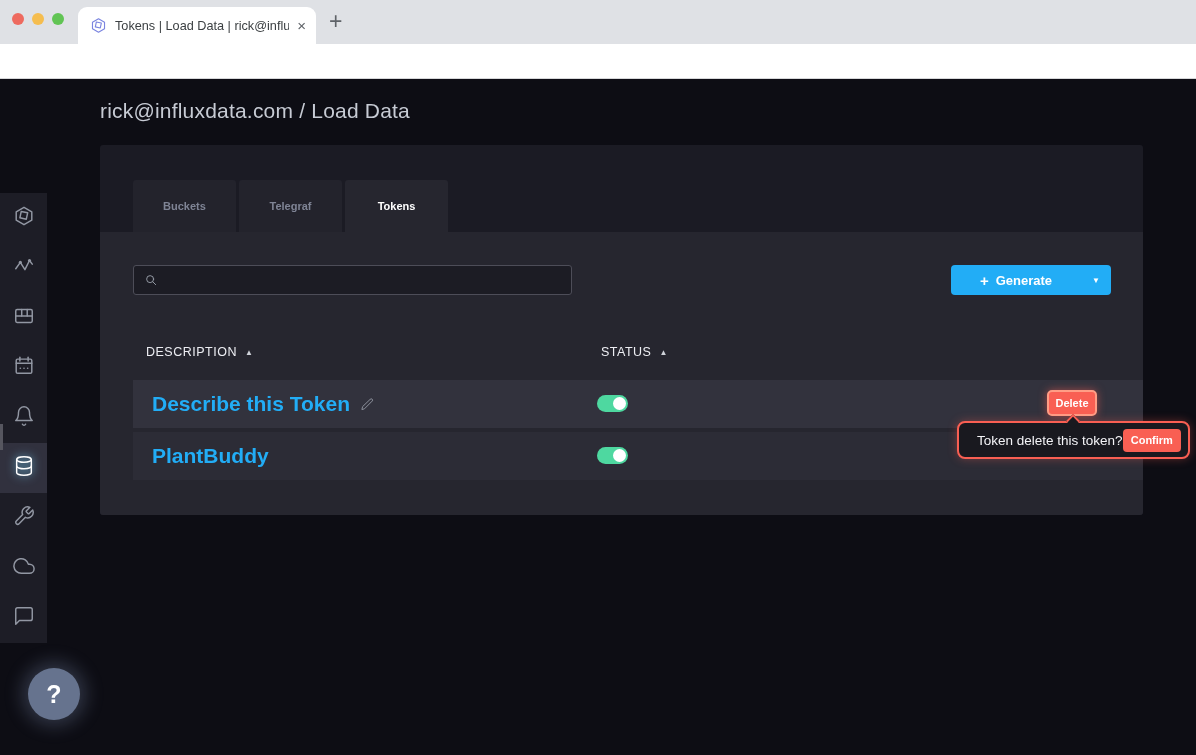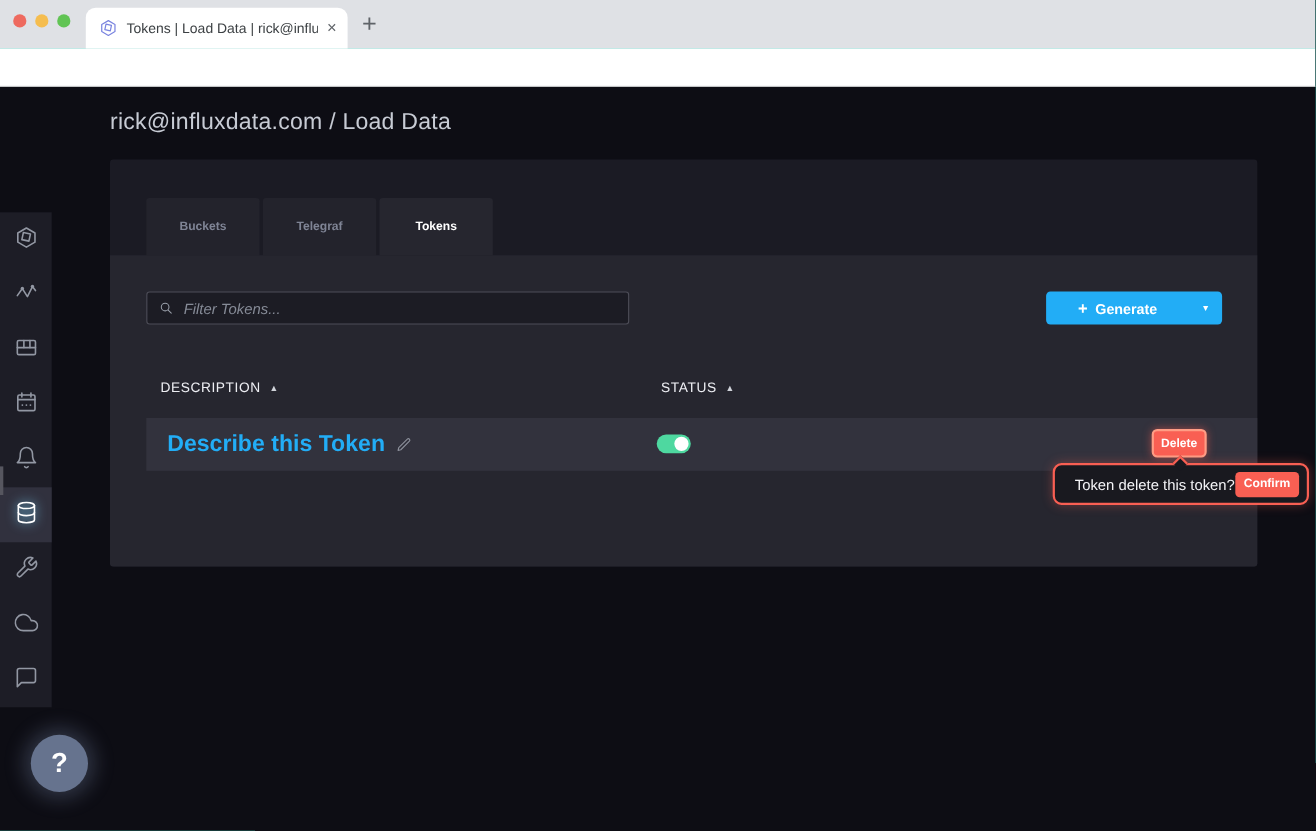--- a/index.html
+++ b/index.html
@@ -1,18 +1,18 @@
 <!DOCTYPE html>
 <html><head>
 <meta charset="utf-8">
 <style>
   *{box-sizing:border-box;margin:0;padding:0}
   html,body{background:#222}
   body{font-family:"Liberation Sans",sans-serif;-webkit-font-smoothing:antialiased}
-  .stage{position:relative;width:1196px;height:755px;overflow:hidden;background:#14b8a6;margin:0 auto}
+  .stage{position:relative;width:1196px;height:755px;overflow:hidden;background:#a16207;margin:0 auto}
 
   
   .tabstrip{position:absolute;top:0;left:0;width:1196px;height:44px;background:#dfe1e5}
   .lights{position:absolute;left:12px;top:13px;display:flex;gap:8px}
   .light{width:12px;height:12px;border-radius:50%;display:inline-block}
   .light.red{background:#ee6a5f}.light.yellow{background:#f5bd4f}.light.green{background:#61c454}
   .btab{position:absolute;left:78px;top:7px;width:238px;height:37px;background:#fff;border-radius:9px 9px 0 0;display:flex;align-items:center;gap:8px;padding:0 10px 0 12px}
   .favicon{width:17px;height:17px;flex:0 0 auto;display:flex}
   .tab-title{flex:1;font-size:12.7px;color:#3c4043;white-space:nowrap;overflow:hidden}
   .tab-close{color:#5f6368;font-size:15px;line-height:1;cursor:pointer}
@@ -228,21 +228,20 @@
 
       <div class="content">
 
         <div class="filter">
           <span class="searchic">
             <svg viewBox="0 0 24 24">
                 <circle class="ic" cx="10.5" cy="10.5" r="6" stroke-width="2"></circle>
                 <line class="ic" x1="15.2" y1="15.2" x2="20" y2="20" stroke-width="2"></line>
               </svg>
           </span>
-          <input type="text" placeholder="Filter Tokens..." style="">
         </div>
 
         <div class="generate">
           <span class="gen-main">
               <span class="gen-plus">+</span>
               <span>Generate</span>
             </span>
           <span class="gen-caret">▼</span>
         </div>
 
@@ -263,20 +262,26 @@
             <svg viewBox="0 0 24 24">
                 <path class="ic" d="M16.5 3.5a2.12 2.12 0 0 1 3 3L7 19l-4 1 1-4z"></path>
               </svg>
           </span>
           <span class="toggle">
               <span class="knob"></span>
             </span>
           <span class="delete-btn">Delete</span>
         </div>
 
+        <div class="row r1">
+          <span class="token-name">PlantBuddy</span>
+          <span class="toggle">
+              <span class="knob"></span>
+            </span>
+        </div>
 
       </div>
     </div>
 
     <div class="popover">
       <span class="pop-arrow"></span>
       <span class="pop-text">Token delete this token?</span>
       <span class="confirm-btn">Confirm</span>
     </div>
 

